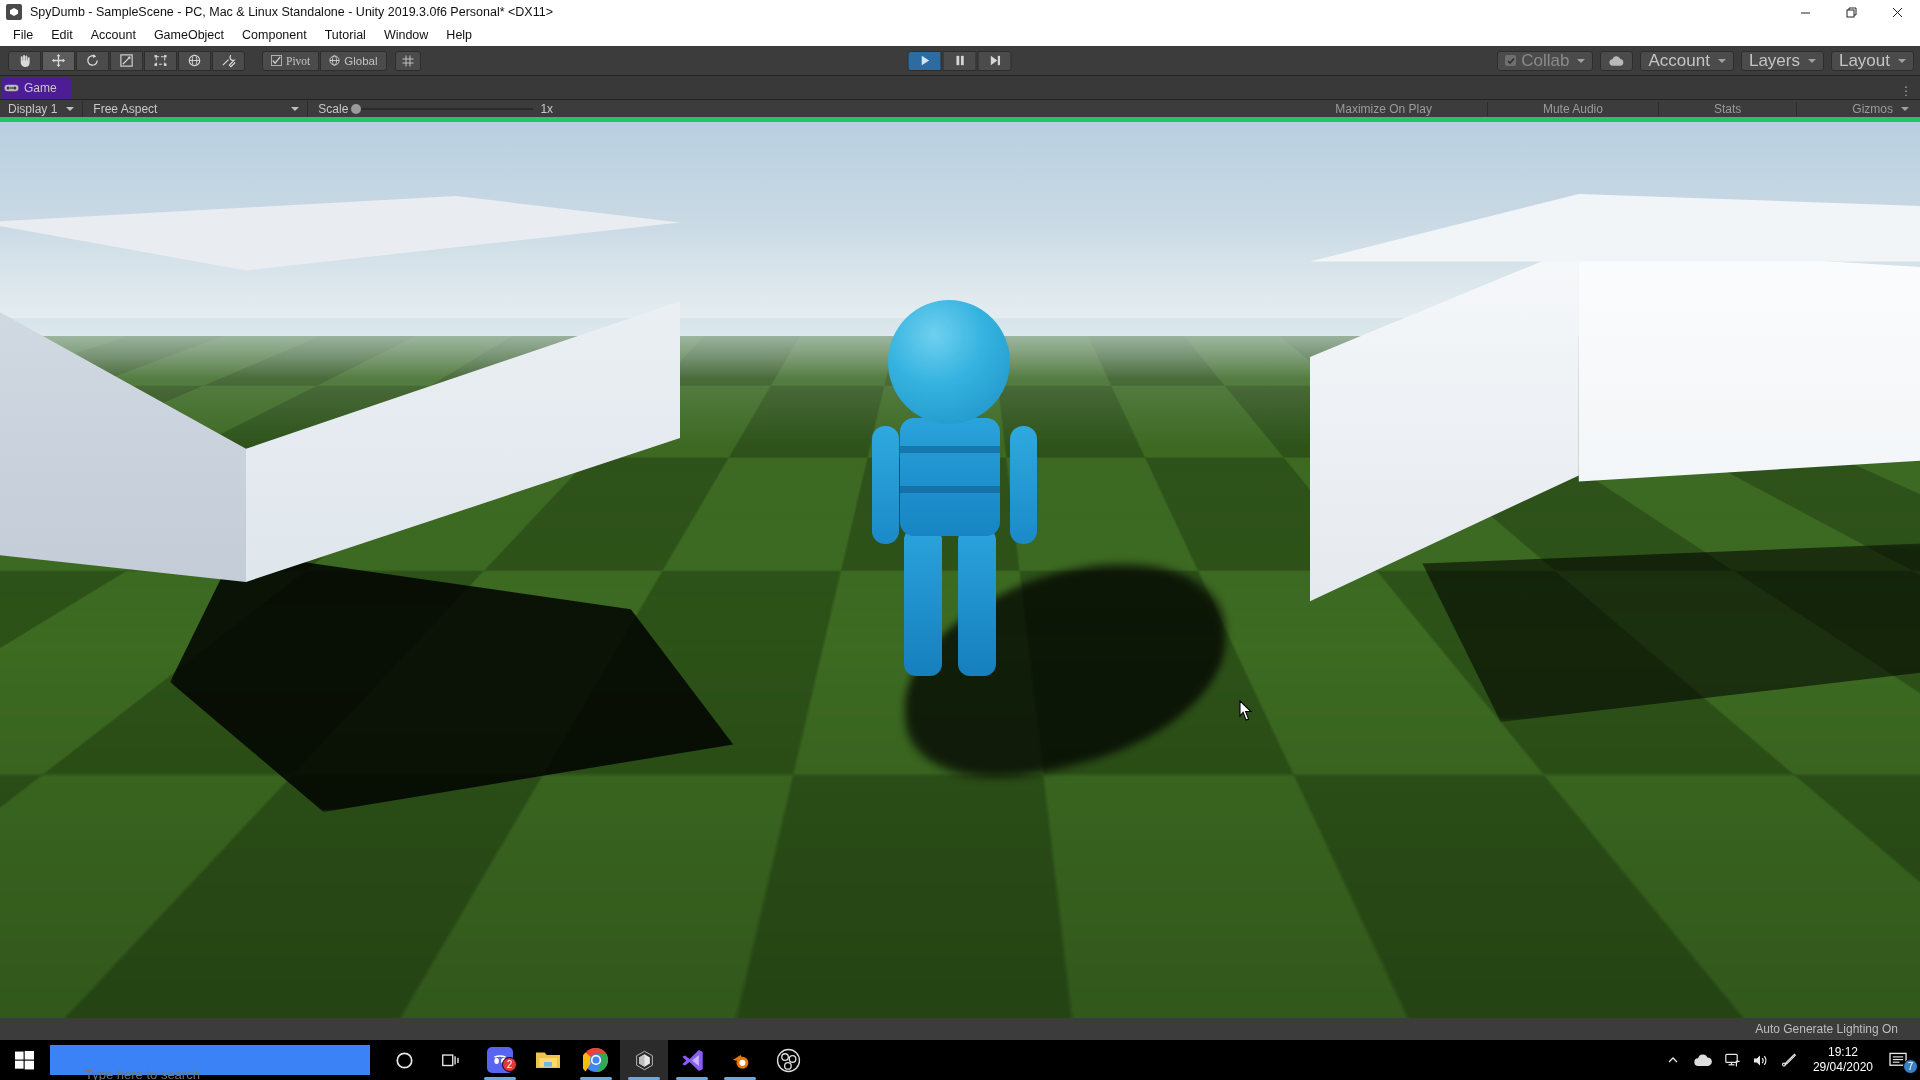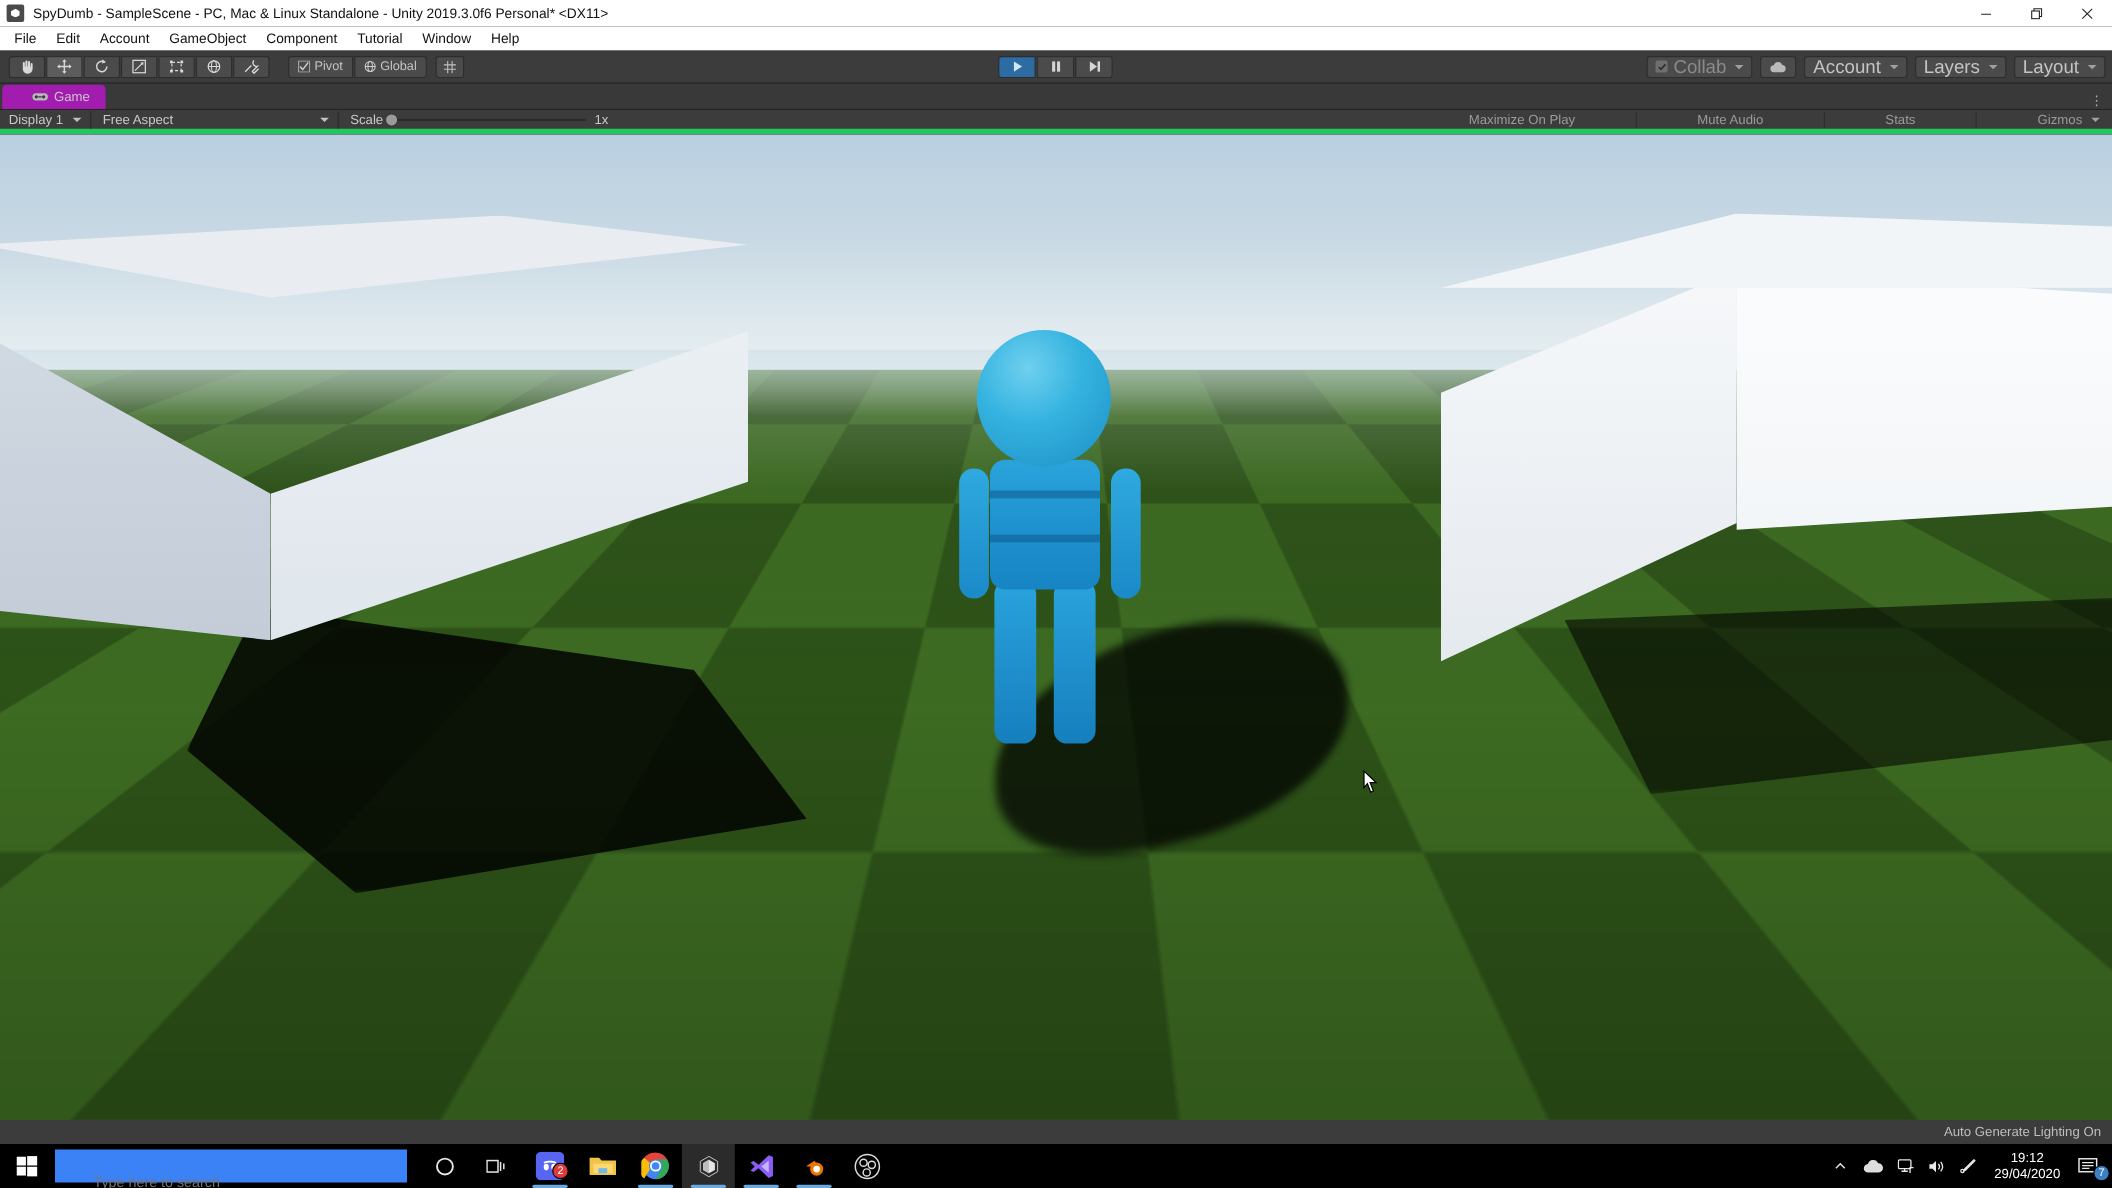--- a/index.html
+++ b/index.html
@@ -61,21 +61,21 @@
   .tool-btn.last { border-radius: 0 3px 3px 0; }
   .tool-btn.sel { background: #5c5c5c; }
   .tool-btn svg { display: block; }
 
   .pivot-group { display: flex; margin-left: 16px; }
   .pivot-btn {
     height: 20px; background: #4b4b4b; border: 1px solid #2d2d2d;
     display: flex; align-items: center; padding: 0 8px; gap: 4px;
     color: #c4c4c4; font-size: 11.5px; white-space: nowrap;
   }
-  .pivot-btn.first { border-radius: 3px 0 0 3px; }
+  .pivot-btn.first { border-radius: 3px 0 0 3px; font-family: Liberation Serif, serif; }
   .pivot-btn.last { border-radius: 0 3px 3px 0; margin-left: 1px; }
   .grid-btn {
     width: 26px; height: 20px; background: #4b4b4b; border: 1px solid #2d2d2d;
     border-radius: 3px; margin-left: 8px; display: flex;
     align-items: center; justify-content: center;
   }
 
   .play-group {
     position: absolute; left: 50%; transform: translateX(-50%);
     display: flex;
@@ -110,22 +110,22 @@
     display: flex; align-items: center; justify-content: center;
   }
 
   
   .panel-tabs {
     position: absolute; left: 0; top: 76px; width: 1920px; height: 24px;
     background: #393939; border-bottom: 1px solid #232323;
     display: flex; align-items: flex-end;
   }
   .tab {
-    height: 22px; background: #a21caf; border-radius: 4px 4px 0 0;
-    display: flex; align-items: center; gap: 5px; padding: 0 14px 0 27px;
+    height: 22px; background: #4c1d95; border-radius: 4px 4px 0 0;
+    display: flex; align-items: center; gap: 5px; padding: 0 14px 0 2px;
     color: #c9c9c9; font-size: 12px; margin-left: 2px;
   }
   .panel-menu-dots {
     margin-left: auto; margin-right: 8px; margin-bottom: 4px;
     color: #b0b0b0; font-size: 12px; line-height: 8px;
   }
 
   .game-toolbar {
     position: absolute; left: 0; top: 100px; width: 1920px; height: 22px;
     background: #3c3c3c; display: flex; align-items: center;
@@ -274,21 +274,21 @@
     transform: rotate(-14deg) skewX(-12deg);
     filter: blur(4px);
   }
 
   .cursor { position: absolute; left: 1239px; top: 578px; }
 
   
   .statusbar {
     position: absolute; left: 0; top: 1018px; width: 1920px; height: 22px;
     background: #3c3c3c; display: flex; align-items: center;
-    justify-content: flex-end; padding-right: 10px;
+    justify-content: flex-end; padding-right: 22px;
   }
   .status-text { font-size: 12px; color: #bdbdbd; }
 
   
   .taskbar {
     position: absolute; left: 0; top: 1040px; width: 1920px; height: 40px;
     background: #000000; display: flex; align-items: center;
   }
   .start-btn {
     width: 48px; height: 40px; display: flex; align-items: center;

